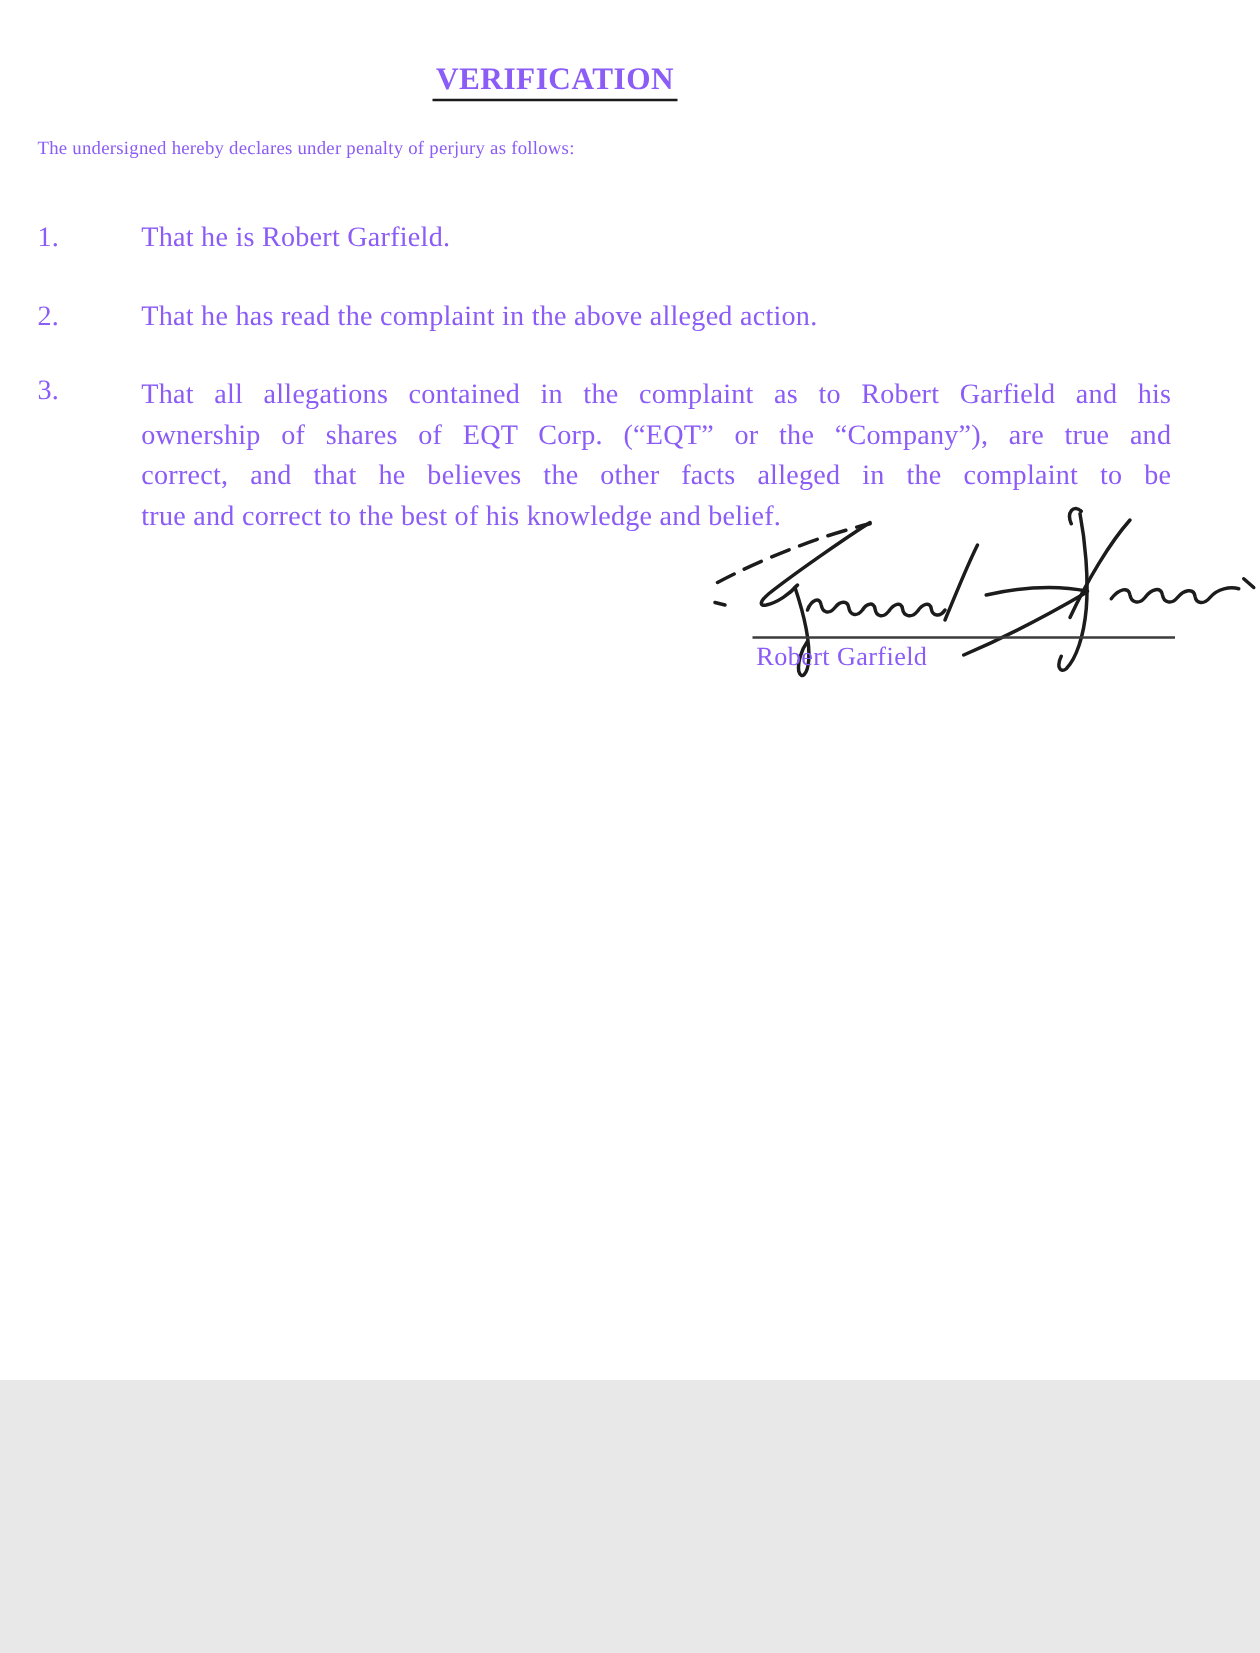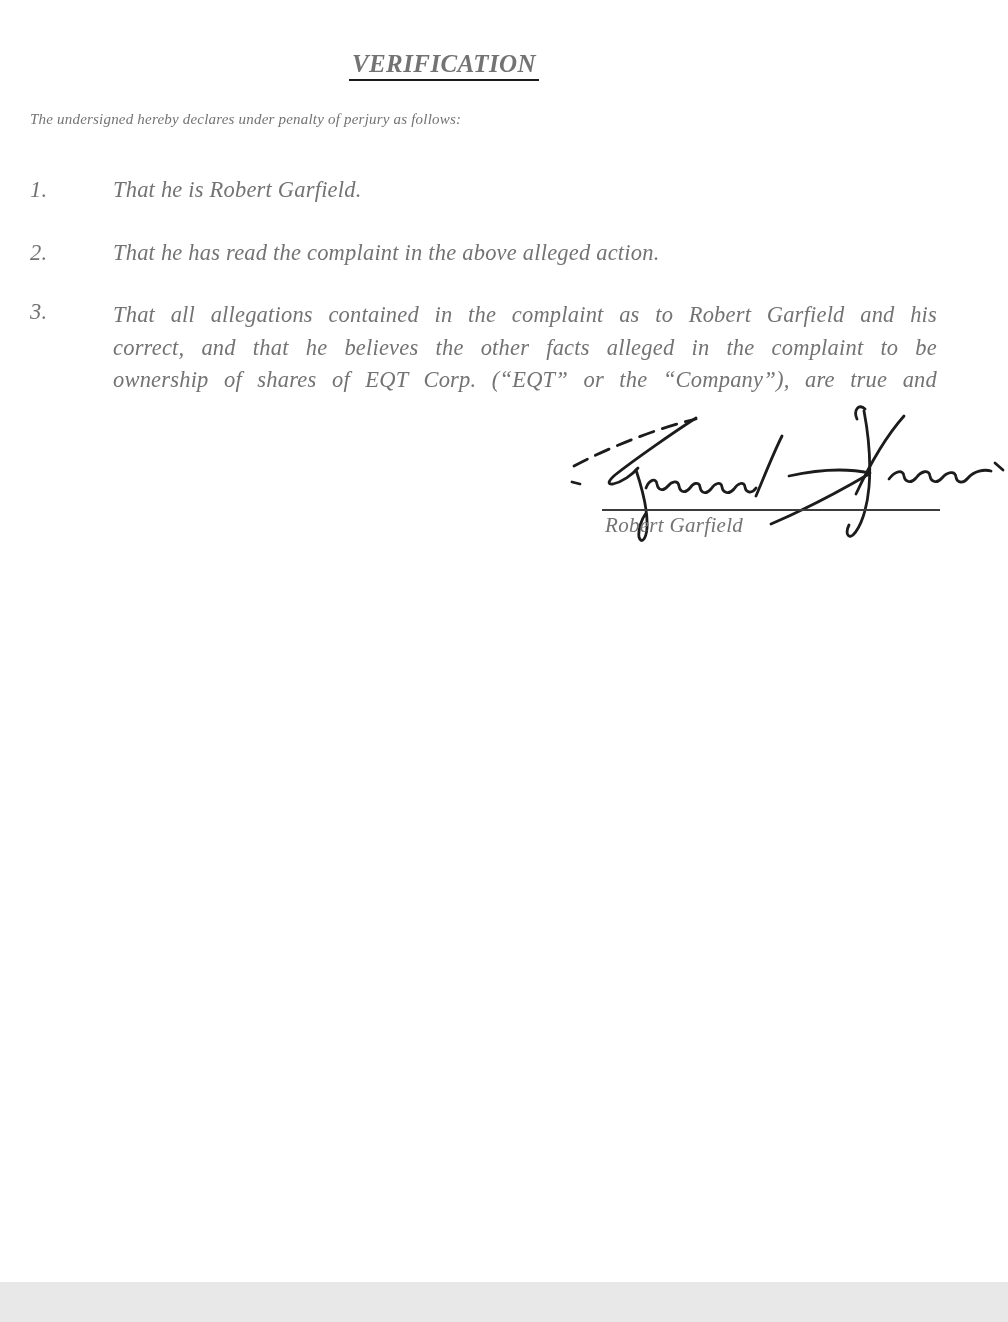--- a/index.html
+++ b/index.html
@@ -1,21 +1,20 @@
 <!DOCTYPE html>
 <html><head>
 <meta charset="utf-8">
 <style>
   * { margin:0; padding:0; box-sizing:border-box; }
   body { background:#e8e8e8; font-family:"Liberation Serif", serif; }
   #page {
-    position:relative; width:1008px; height:1282px;
-    background:#ffffff; color:#737373; overflow:hidden;
+    position:relative; width:1008px; height:1104px;
+    background:#ffffff; color:#8b5cf6; overflow:hidden;
     filter: blur(0.25px);
-    font-style: italic;
   }
   .title-wrap {
     position:absolute; left:0; top:50px; width:888px; text-align:center;
   }
   .title-text {
     display:inline-block; font-size:25px; font-weight:bold;
     border-bottom:2.5px solid #1a1a1a; padding:0 3px 1px 3px;
     letter-spacing:0.4px;
   }
   .intro {
@@ -59,22 +58,23 @@
 
   <div class="item" id="item-2">
     <span class="num">2.</span>
     <span class="itext nowrap">That he has read the complaint in the above alleged action.</span>
   </div>
 
   <div class="item" id="item-3">
     <span class="num">3.</span>
     <span class="itext">
       <div class="ln jline">That all allegations contained in the complaint as to Robert Garfield and his</div>
+      <div class="ln jline">ownership of shares of EQT Corp. (“EQT” or the “Company”), are true and</div>
       <div class="ln jline">correct, and that he believes the other facts alleged in the complaint to be</div>
-      <div class="ln jline">ownership of shares of EQT Corp. (“EQT” or the “Company”), are true and</div>
+      <div class="ln">true and correct to the best of his knowledge and belief.</div>
     </span>
   </div>
 
   <svg class="sig-svg" viewBox="0 0 452 152" xmlns="http://www.w3.org/2000/svg" fill="none" stroke="#1c1c1c" stroke-width="2.8" stroke-linecap="round">
 
     <path d="M16,70 C48,53 96,33 138,23" stroke-dasharray="15 9"></path>
 
     <path d="M138,22 C116,36 76,64 57,79 C50,85 49,89 55,88 C64,86 74,79 80,72"></path>
 
     <path d="M78,74 C84,92 90,116 89,132 C88,144 83,148 81,141 C80,134 83,124 88,117"></path>

